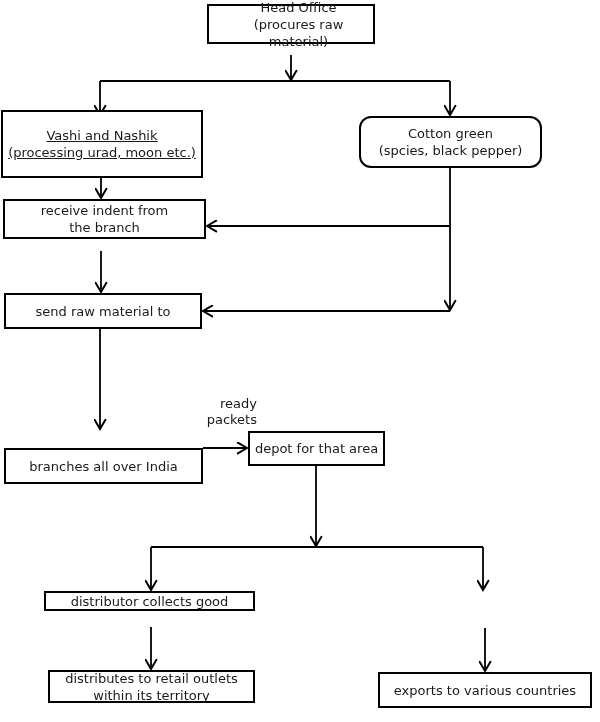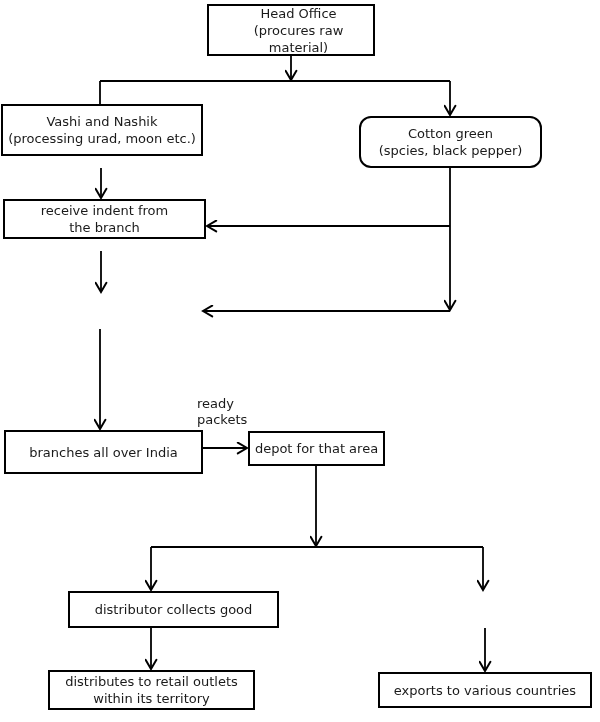--- a/index.html
+++ b/index.html
@@ -27,21 +27,21 @@
     text-align: center;
     font-size: 13px;
     line-height: 17px;
     white-space: pre-line;
     z-index: 2;
   }
   .edge-label {
     position: absolute;
     font-size: 13px;
     line-height: 16px;
-    text-align: left;
+    text-align: right;
     white-space: pre-line;
     z-index: 3;
   }
   #connectors {
     position: absolute;
     left: 0; top: 0;
     width: 600px; height: 722px;
     z-index: 1;
   }
   #connectors line { stroke: #000000; stroke-width: 1.8; }
@@ -70,41 +70,42 @@
     <line x1="100" y1="329" x2="100" y2="429" marker-end="url(#arw)"></line>
     <line x1="203" y1="448" x2="247" y2="448" marker-end="url(#arw)"></line>
     <line x1="316" y1="466" x2="316" y2="546" marker-end="url(#arw)"></line>
     <line x1="151" y1="547" x2="483" y2="547"></line>
     <line x1="151" y1="547" x2="151" y2="590" marker-end="url(#arw)"></line>
     <line x1="483" y1="547" x2="483" y2="590" marker-end="url(#arw)"></line>
     <line x1="151" y1="627" x2="151" y2="669" marker-end="url(#arw)"></line>
     <line x1="485" y1="628" x2="485" y2="671" marker-end="url(#arw)"></line>
   </svg>
 
-  <div class="node" style="left:207px; top:4px;  width:168px; height:52px;padding-left:15px;">Head Office
+  <div class="node" style="left:207px; top:4px;  width:168px; height:40px;padding-left:15px;">Head Office
 (procures raw material)</div>
 
-  <div class="node" style="left:1px;  top:104px; width:202px; height:52px;">Vashi and Nashik
+  <div class="node" style="left:1px;  top:110px; width:202px; height:68px;text-decoration:underline;">Vashi and Nashik
 (processing urad, moon etc.)</div>
 
   <div class="node" style="left:359px; top:116px; width:183px; height:52px;border-radius:12px;">Cotton green
 (spcies, black pepper)</div>
 
   <div class="node" style="left:3px;  top:199px; width:203px; height:40px;">receive indent from
 the branch</div>
 
+  <div class="node" style="left:4px;  top:293px; width:198px; height:36px;">send raw material to</div>
 
-  <div class="node" style="left:4px;  top:430px; width:199px; height:44px;">branches all over India</div>
+  <div class="node" style="left:4px;  top:448px; width:199px; height:36px;">branches all over India</div>
 
   <div class="node" style="left:248px; top:431px; width:137px; height:35px;">depot for that area</div>
 
-  <div class="node" style="left:44px; top:591px; width:211px; height:37px;margin-left:24px;">distributor collects good</div>
+  <div class="node" style="left:44px; top:591px; width:211px; height:20px;">distributor collects good</div>
 
 
-  <div class="node" style="left:48px; top:670px; width:207px; height:40px;">distributes to retail outlets
+  <div class="node" style="left:48px; top:670px; width:207px; height:33px;">distributes to retail outlets
 within its territory</div>
 
   <div class="node" style="left:378px; top:672px; width:214px; height:36px;">exports to various countries</div>
 
   <div class="edge-label" style="left:197px; top:396px; width:60px;">ready
 packets</div>
 
 
 </div>
 

